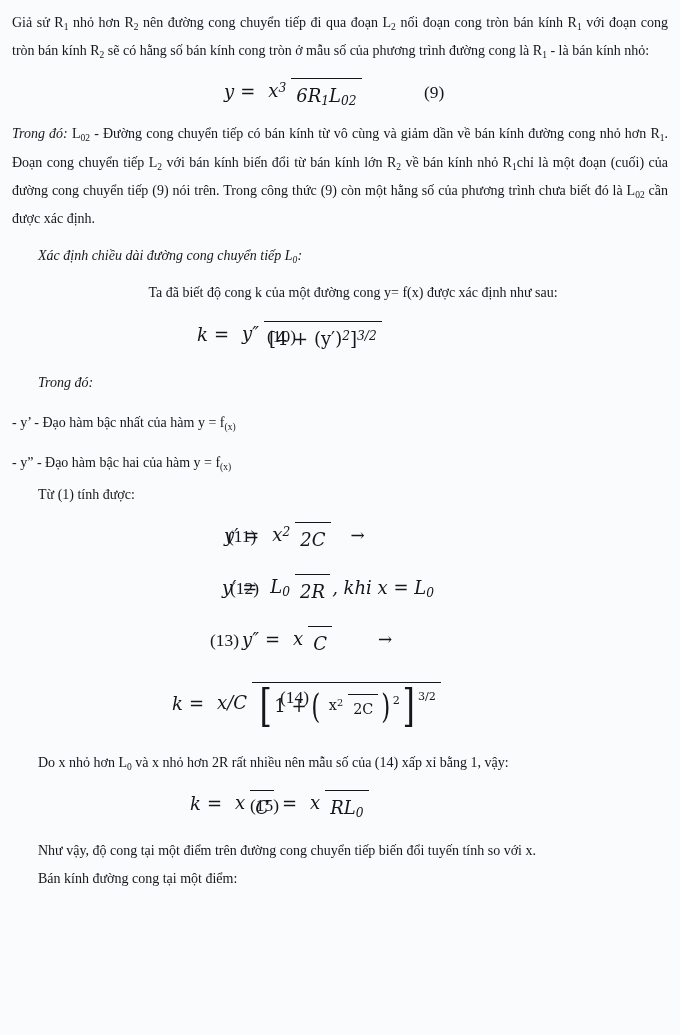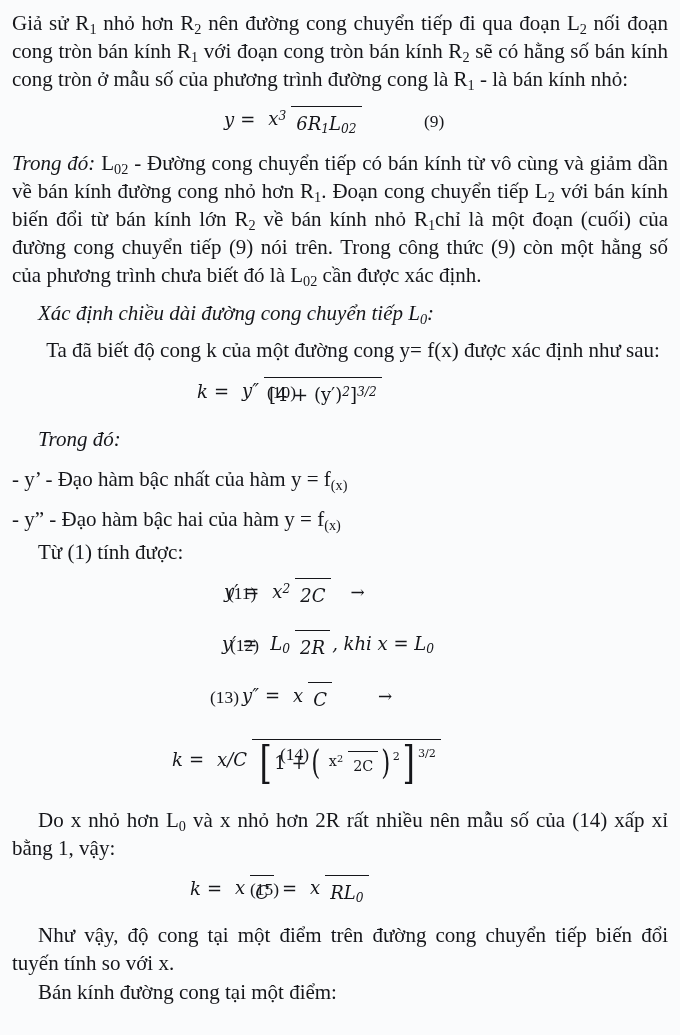--- a/index.html
+++ b/index.html
@@ -18,21 +18,21 @@
   .page {
     position: relative;
     width: 680px;
     height: 1035px;
     box-sizing: border-box;
     padding: 0 12px;
   }
 
   
   .para {
-    font-size: 21px;
+    font-size: 14px;
     line-height: 28.2px;
     text-align: justify;
     text-justify: inter-word;
     margin: 0;
   }
   .para.nojust { text-align: left; }
   .indent { text-indent: 26px; }
   .ital { font-style: italic; }
 
   sub {

